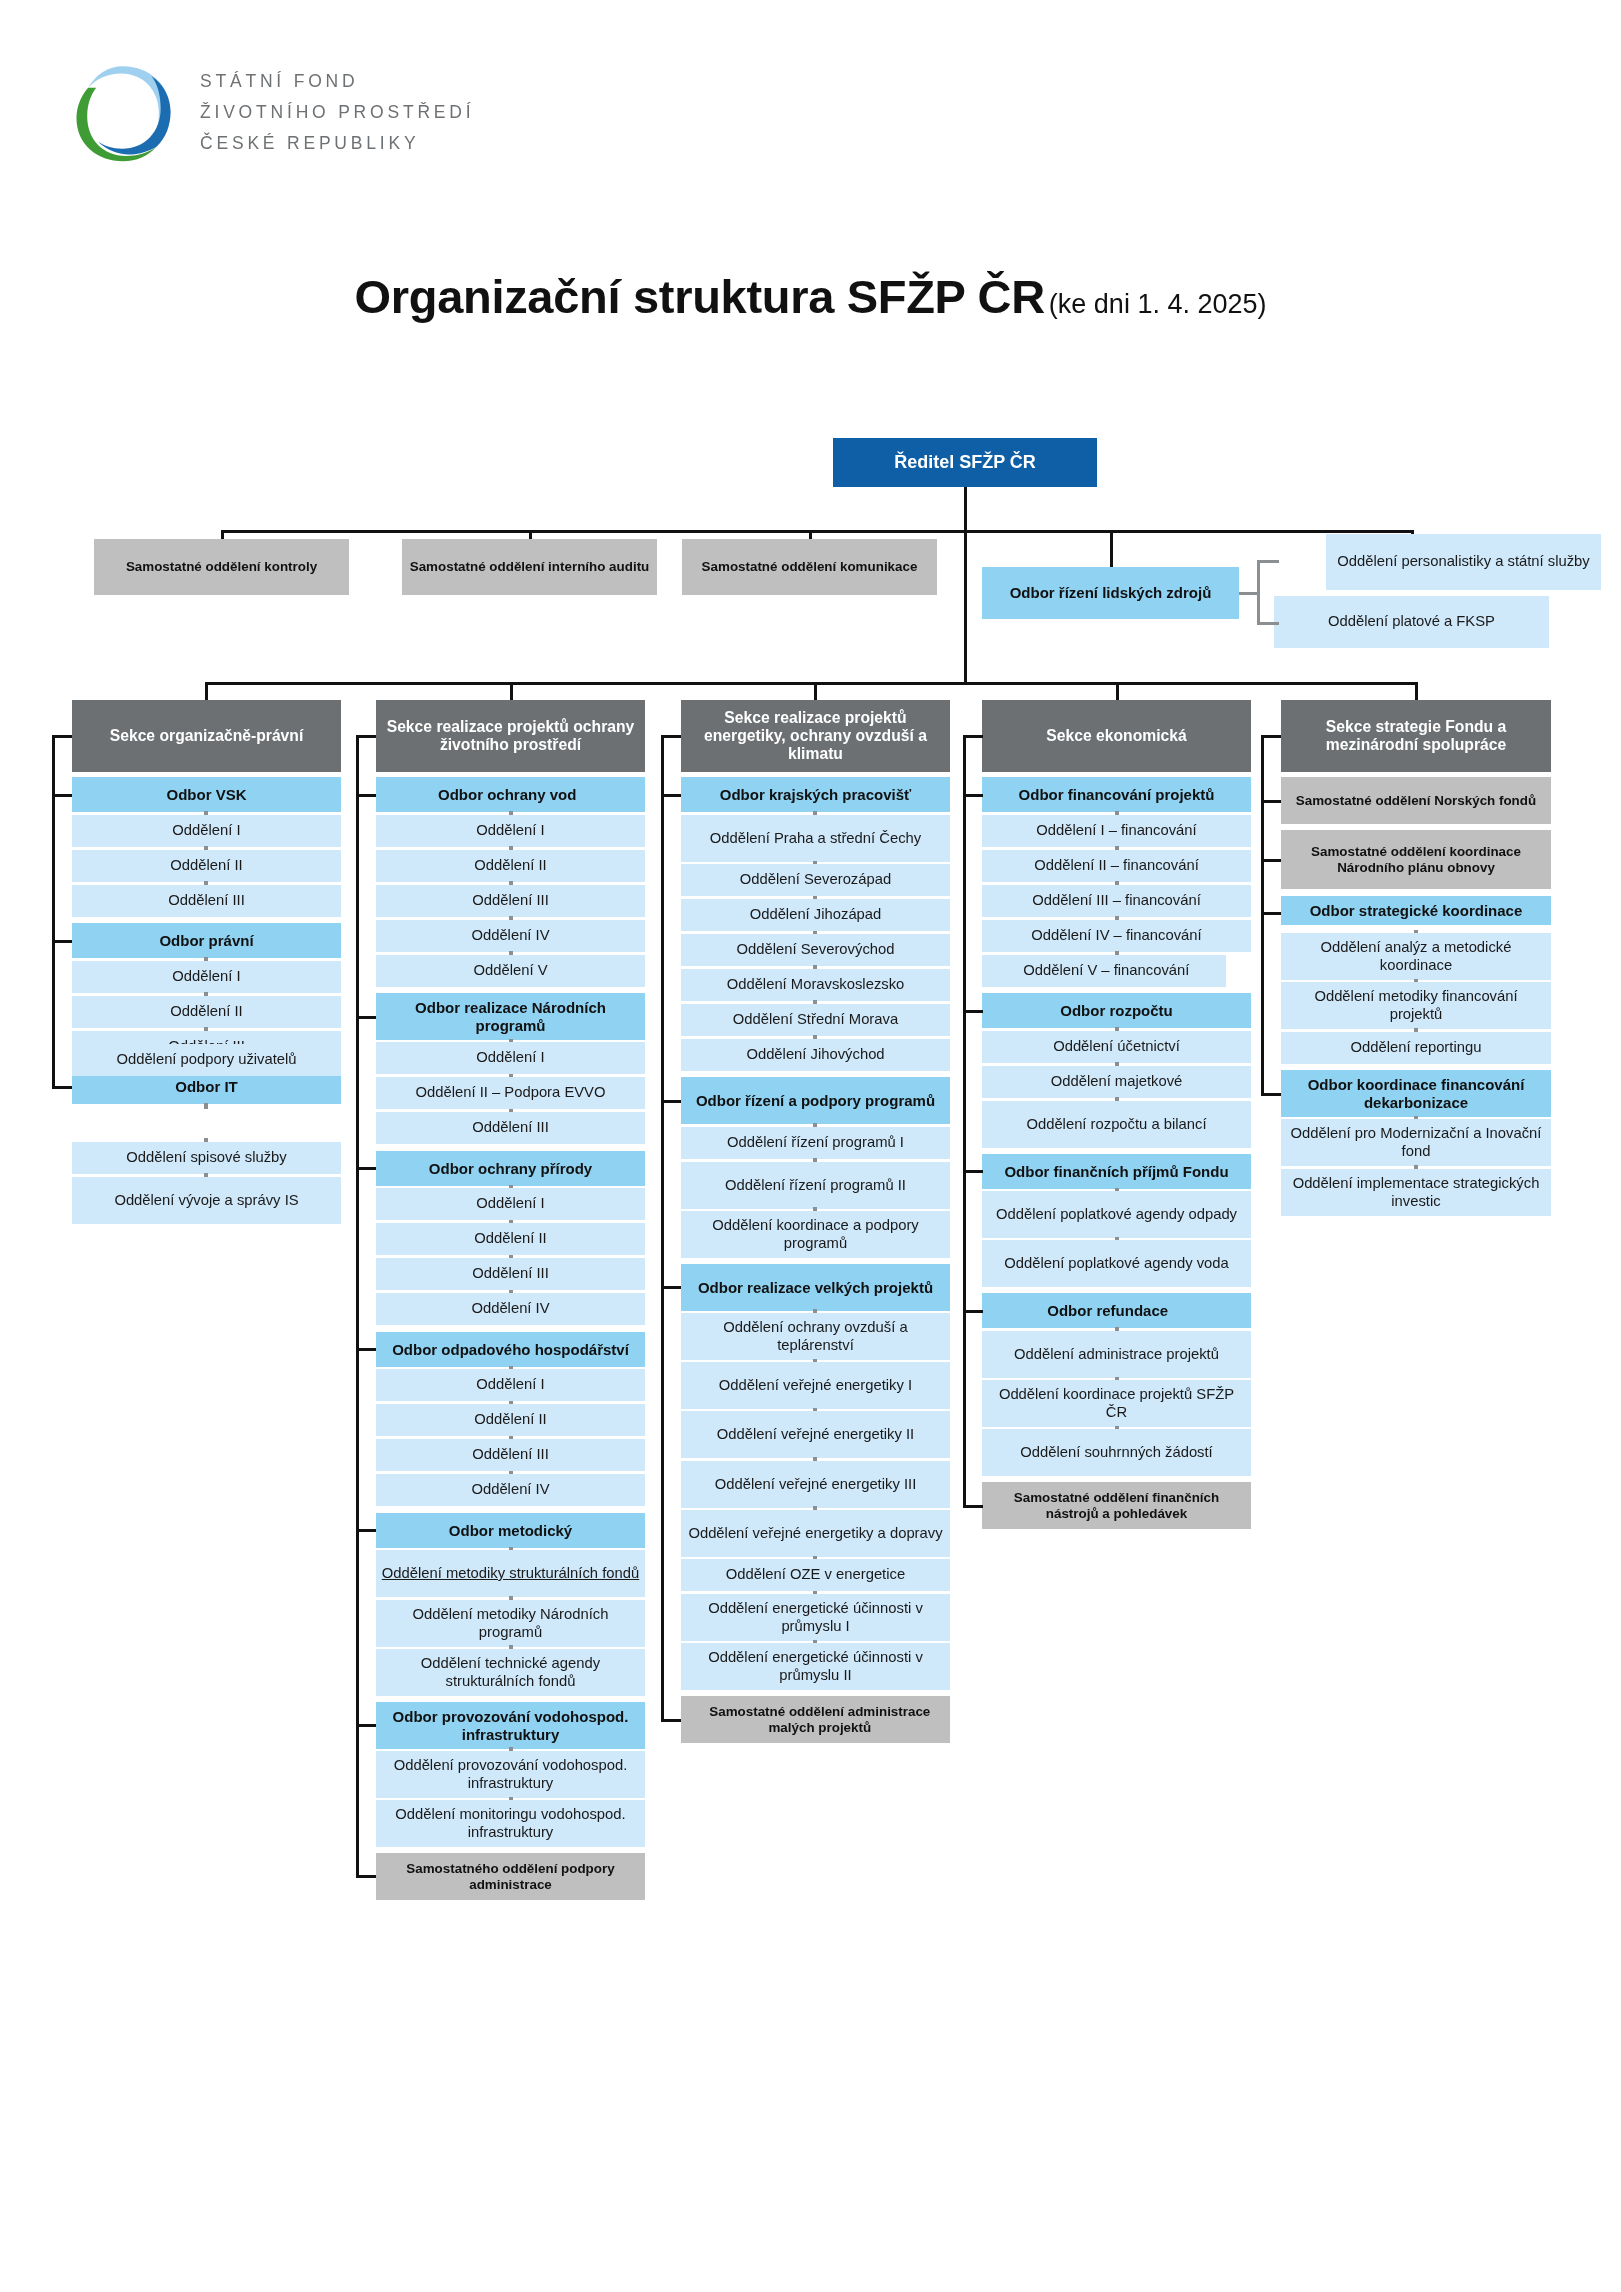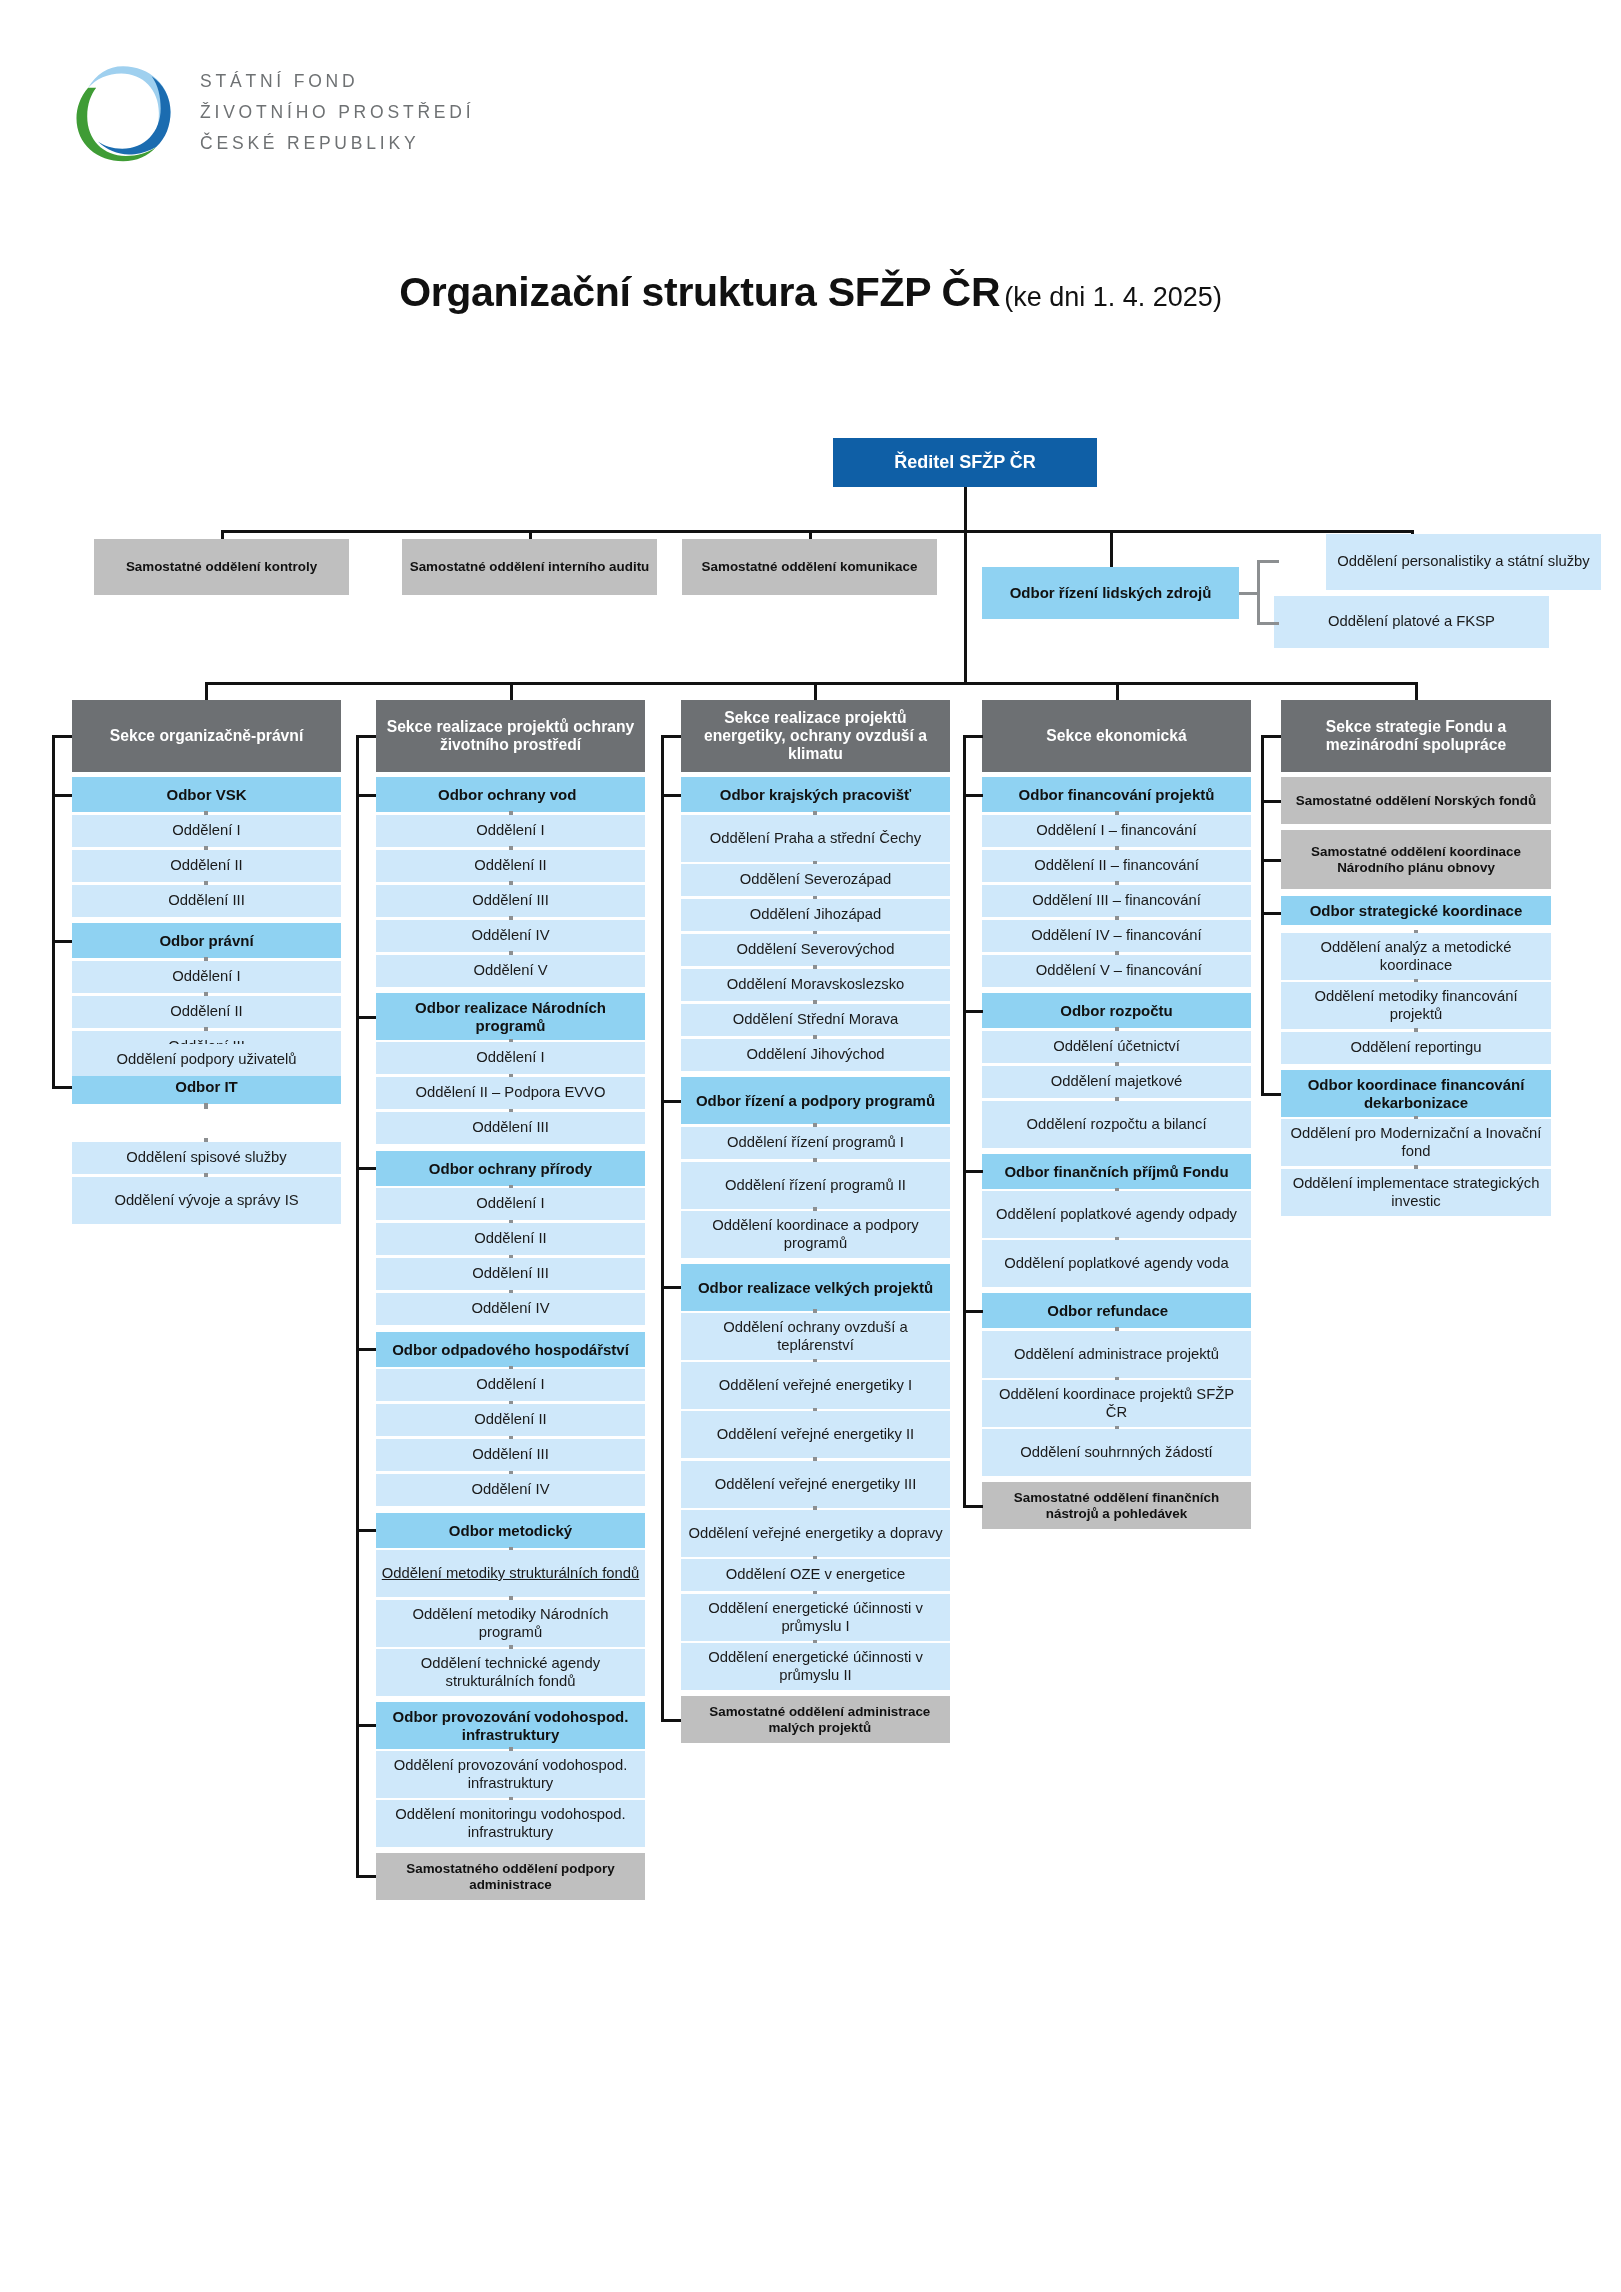--- a/index.html
+++ b/index.html
@@ -12,21 +12,21 @@
     overflow:hidden;
   }
 
   
   .logo-block{position:absolute;left:72px;top:61px;display:flex;align-items:center;gap:25px;}
   .logo-mark{width:103px;height:103px;position:relative;}
   .logo-text{display:flex;flex-direction:column;gap:9.9px;}
   .logo-line{font-size:17.5px;letter-spacing:3.8px;color:#6e7173;font-family:"Liberation Sans",sans-serif;}
 
   .title-wrap{position:absolute;left:0;top:269px;width:1621px;text-align:center;}
-  .title-main{font-size:41px;font-weight:bold;color:#111;letter-spacing:-0.3px;}
+  .title-main{font-size:47px;font-weight:bold;color:#111;letter-spacing:-0.3px;}
   .title-sub{font-size:27px;font-weight:normal;color:#111;}
 
   
   .box{position:absolute;box-sizing:border-box;display:flex;align-items:center;justify-content:center;text-align:center;line-height:1.16;}
   .b-director{background:#0f5fa6;color:#ffffff;font-weight:bold;font-size:18px;}
   .b-gray{background:#bfbfbf;color:#111;font-weight:bold;font-size:13.4px;}
   .b-sect{background:#6d7073;color:#ffffff;font-weight:bold;font-size:15.7px;}
   .b-odbor{background:#8fd2f2;color:#111;font-weight:bold;font-size:15px;}
   .b-odd{background:#cfe8fa;color:#1a1a1a;font-weight:normal;font-size:14.8px;}
 
@@ -225,21 +225,21 @@
     <div class="ln" style="left: 963px; top: 794px; width: 19.7px; height: 2.7px;"></div>
     <div class="ln-dot" style="left: 1115px; top: 811px; width: 3.6px; height: 6.3px;"></div>
     <div class="box b-odd" style="left: 982px; top: 815px; width: 269px; height: 32px; padding-left: 5.4px; padding-right: 5.4px;">Oddělení I – financování</div>
     <div class="ln-dot" style="left: 1115px; top: 846px; width: 3.6px; height: 6.3px;"></div>
     <div class="box b-odd" style="left: 982px; top: 850px; width: 269px; height: 32px; padding-left: 5.4px; padding-right: 5.4px;">Oddělení II – financování</div>
     <div class="ln-dot" style="left: 1115px; top: 881px; width: 3.6px; height: 6.3px;"></div>
     <div class="box b-odd" style="left: 982px; top: 885px; width: 269px; height: 32px; padding-left: 5.4px; padding-right: 5.4px;">Oddělení III – financování</div>
     <div class="ln-dot" style="left: 1115px; top: 916px; width: 3.6px; height: 6.3px;"></div>
     <div class="box b-odd" style="left: 982px; top: 920px; width: 269px; height: 32px; padding-left: 5.4px; padding-right: 5.4px;">Oddělení IV – financování</div>
     <div class="ln-dot" style="left: 1115px; top: 951px; width: 3.6px; height: 6.3px;"></div>
-    <div class="box b-odd" style="left: 982px; top: 955px; width: 269px; height: 32px; padding-left: 10px; padding-right: 5.4px;">Oddělení V – financování</div>
+    <div class="box b-odd" style="left: 982px; top: 955px; width: 244px; height: 32px; padding-left: 10px; padding-right: 5.4px;">Oddělení V – financování</div>
     <div class="box b-odbor" style="left: 982px; top: 993px; width: 269px; height: 35px; padding-left: 5.4px; padding-right: 5.4px;">Odbor rozpočtu</div>
     <div class="ln" style="left: 963px; top: 1010px; width: 19.7px; height: 2.7px;"></div>
     <div class="ln-dot" style="left: 1115px; top: 1027px; width: 3.6px; height: 6.3px;"></div>
     <div class="box b-odd" style="left: 982px; top: 1031px; width: 269px; height: 32px; padding-left: 5.4px; padding-right: 5.4px;">Oddělení účetnictví</div>
     <div class="ln-dot" style="left: 1115px; top: 1062px; width: 3.6px; height: 6.3px;"></div>
     <div class="box b-odd" style="left: 982px; top: 1066px; width: 269px; height: 32px; padding-left: 5.4px; padding-right: 5.4px;">Oddělení majetkové</div>
     <div class="ln-dot" style="left: 1115px; top: 1097px; width: 3.6px; height: 6.3px;"></div>
     <div class="box b-odd" style="left: 982px; top: 1101px; width: 269px; height: 47px; padding-left: 5.4px; padding-right: 5.4px;">Oddělení rozpočtu a bilancí</div>
     <div class="box b-odbor" style="left: 982px; top: 1154px; width: 269px; height: 35px; padding-left: 5.4px; padding-right: 5.4px;">Odbor finančních příjmů Fondu</div>
     <div class="ln" style="left: 963px; top: 1170px; width: 19.7px; height: 2.7px;"></div>

